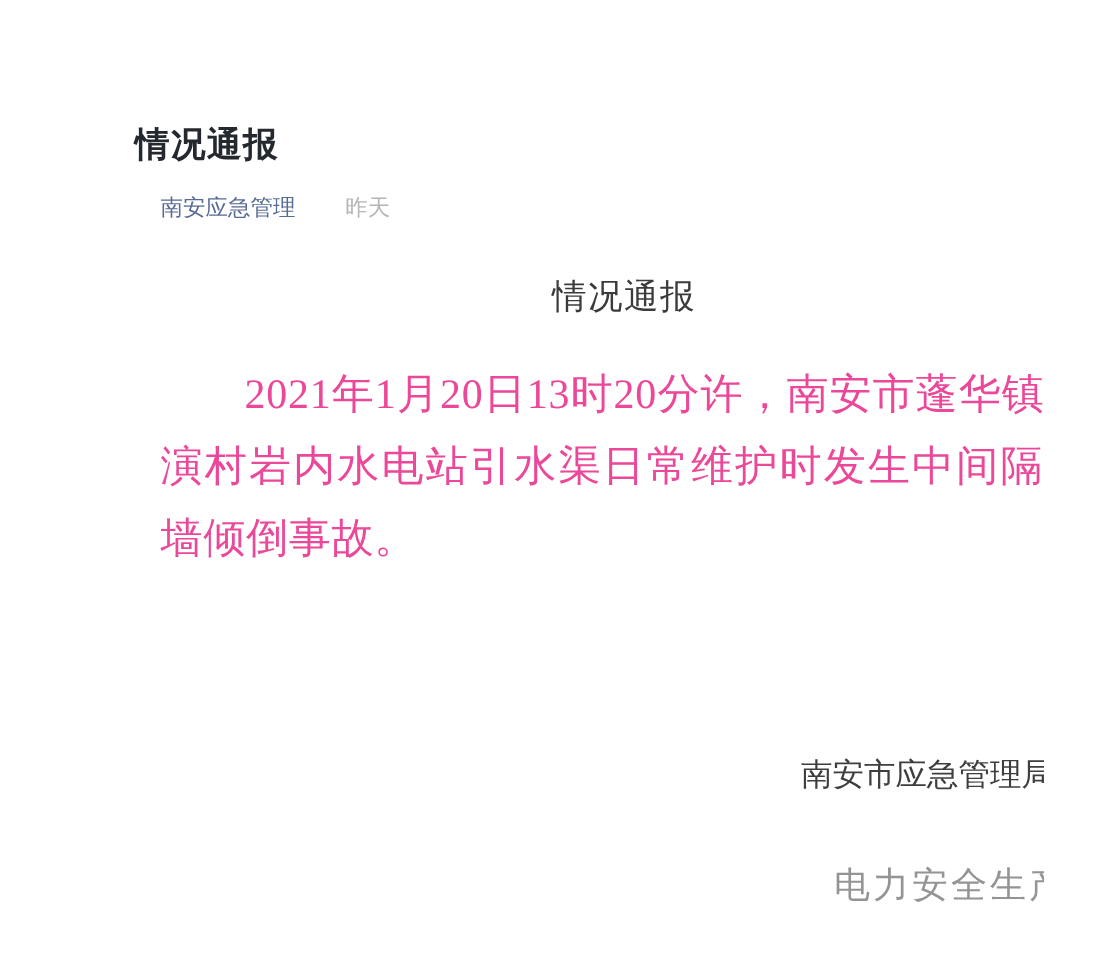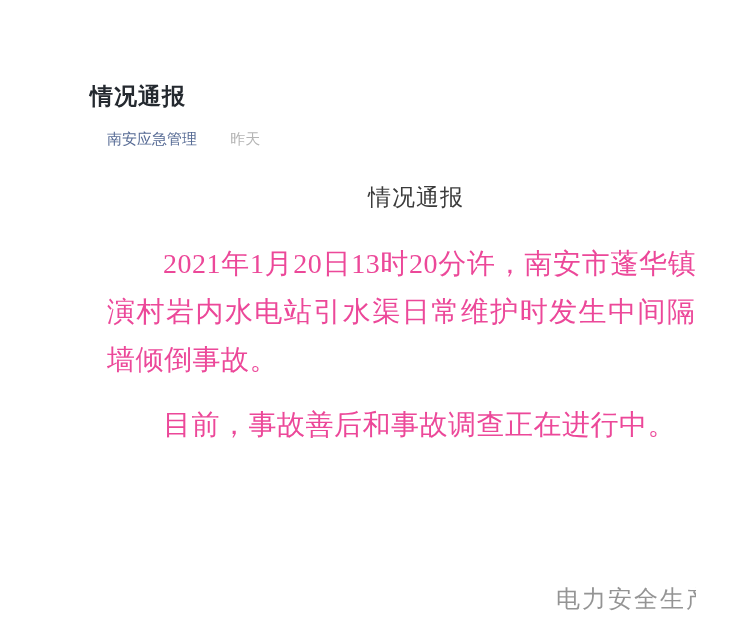--- a/index.html
+++ b/index.html
@@ -98,24 +98,24 @@
 
   <div class="meta-row">
     <a class="account-link">南安应急管理</a>
     <span class="publish-time">昨天</span>
   </div>
 
   <h2 class="notice-heading">情况通报</h2>
 
   <div class="article-body">
     <p>2021年1月20日13时20分许，南安市蓬华镇大演村岩内水电站引水渠日常维护时发生中间隔离墙倾倒事故。</p>
-    <p>目前，事故善后和事故调查正在进行中。</p>
   </div>
 
   <div class="signature">
+    <div class="sig-org">南安市应急管理局</div>
     <div class="sig-date-row">
       <span class="watermark-text">电力安全生产</span>
     </div>
   </div>
 
   <div class="watermark-bar"></div>
 
 </div>
 
 </body></html>

